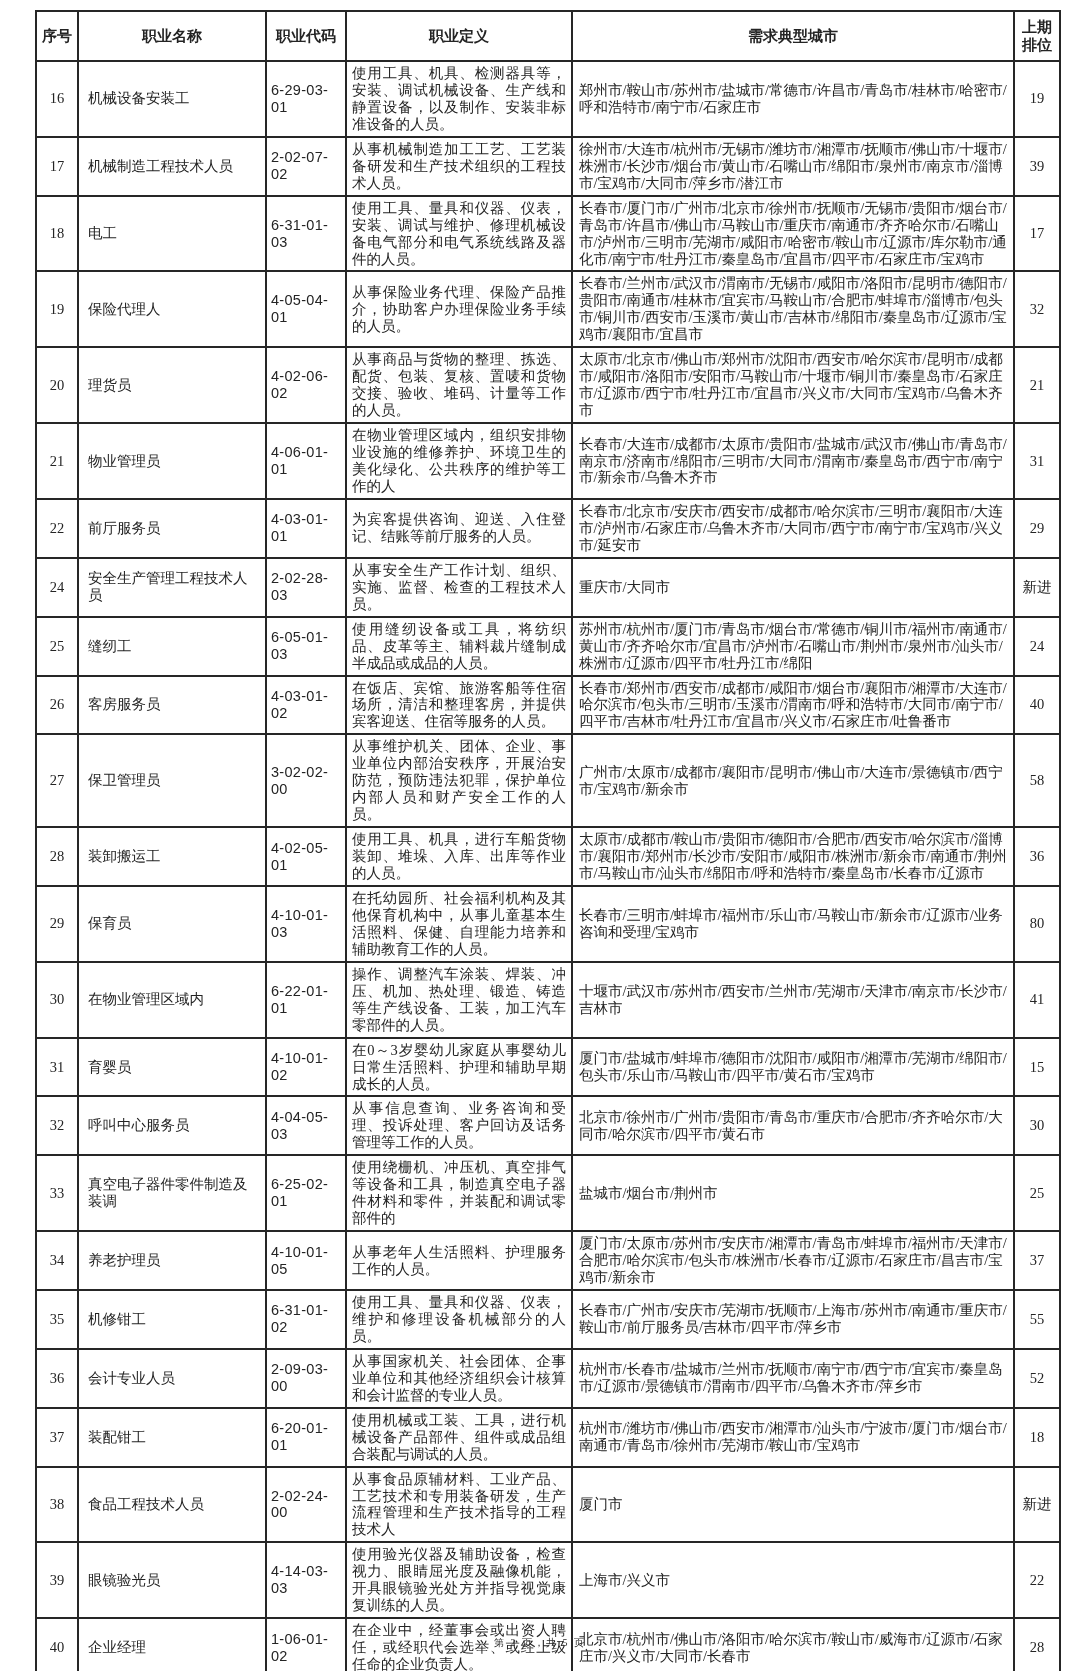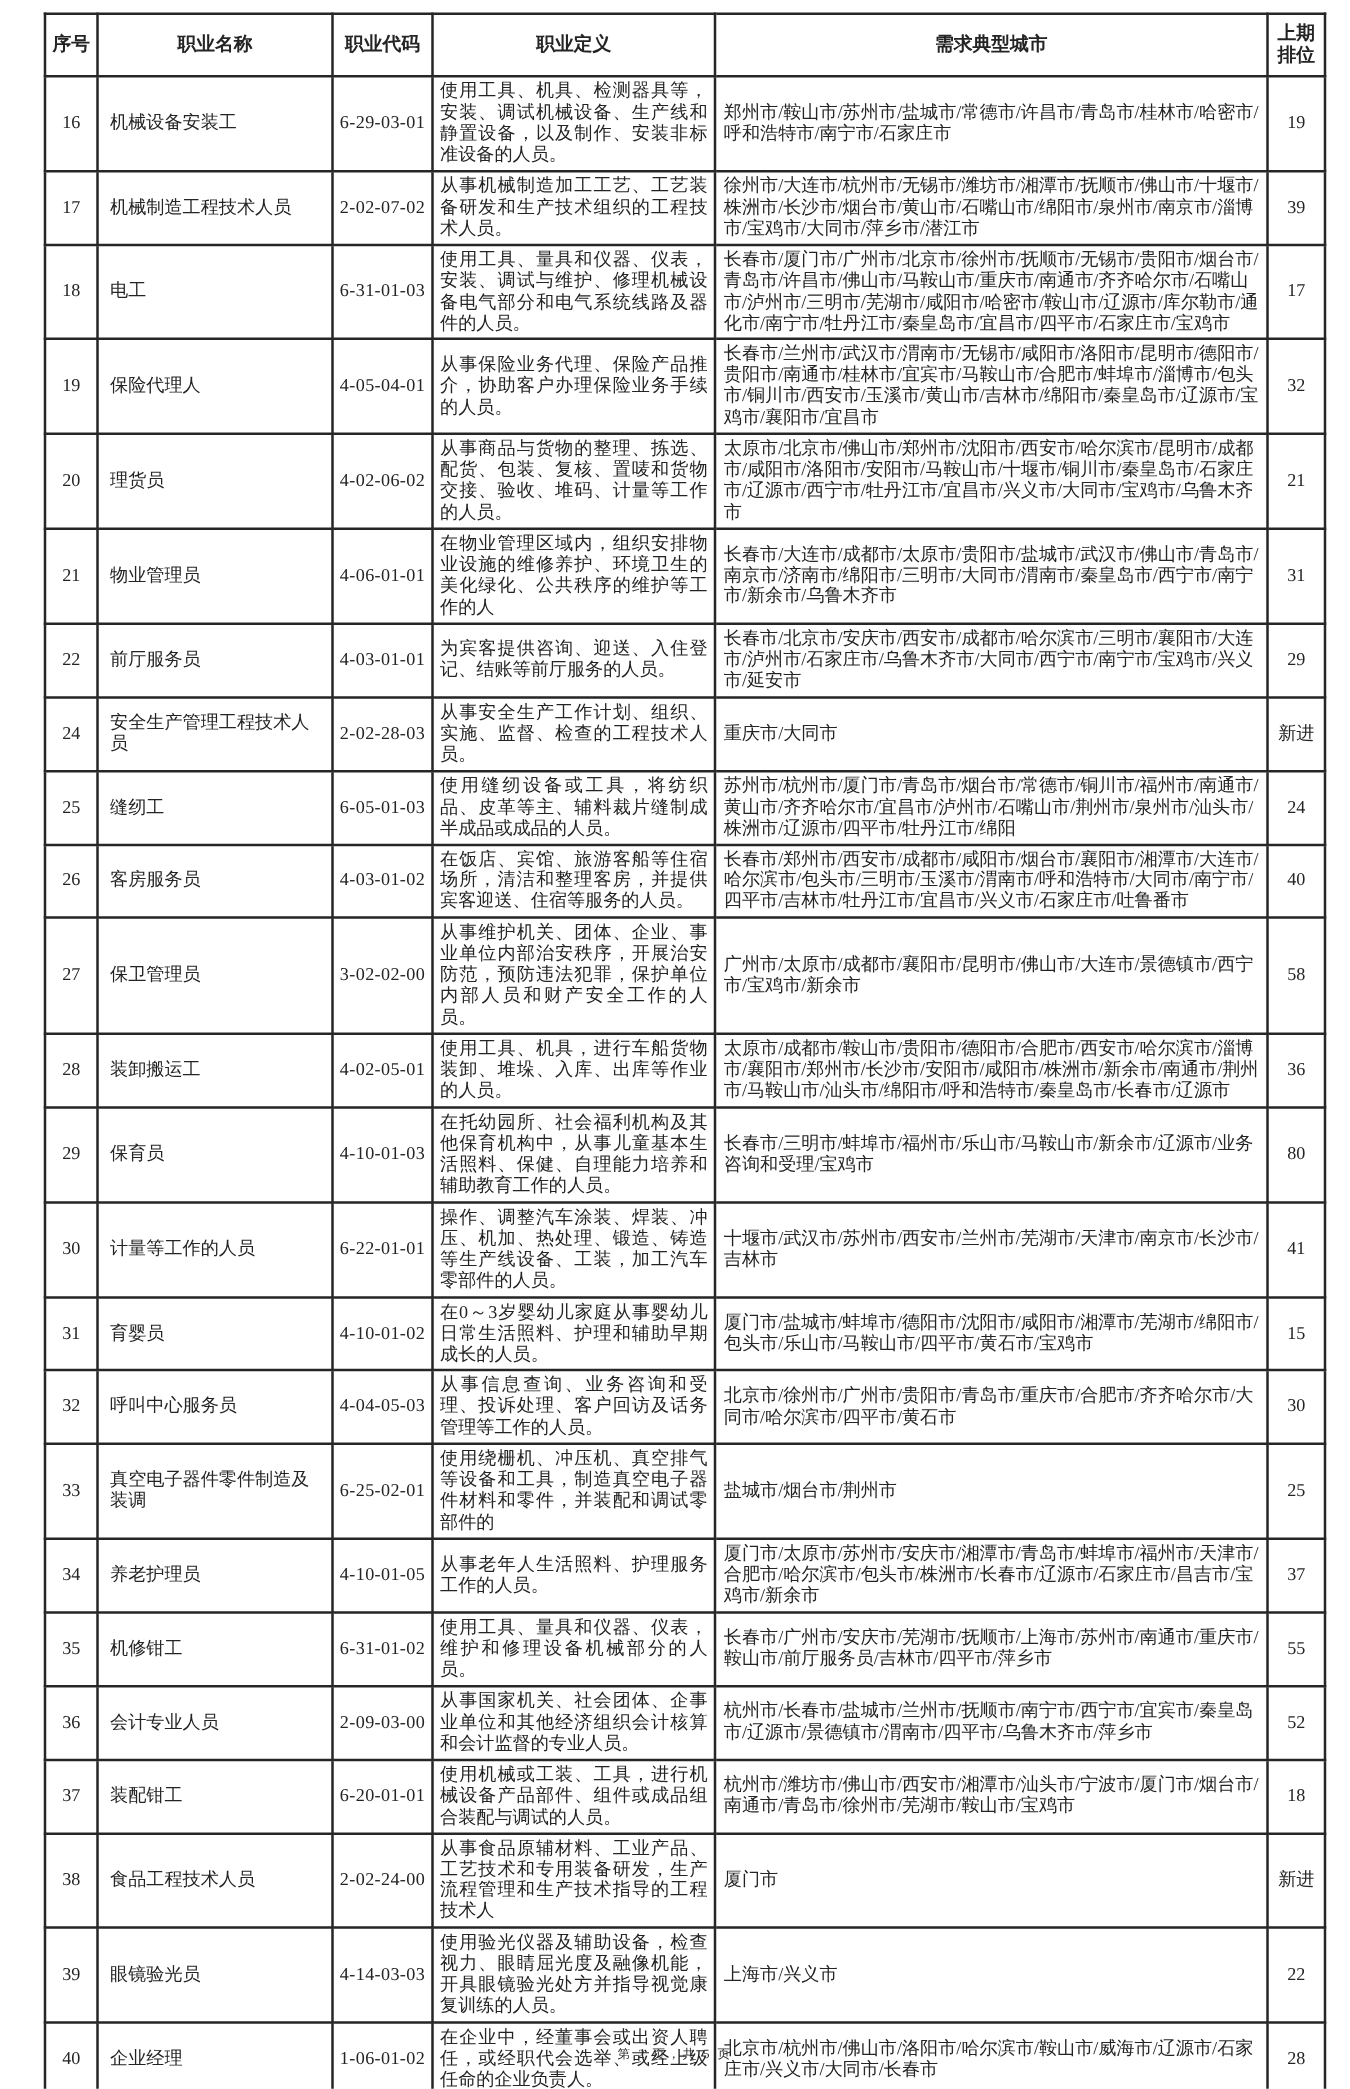--- a/index.html
+++ b/index.html
@@ -12,21 +12,21 @@
   table{border-collapse:collapse;width:100%;table-layout:fixed;background:#fff;}
   th,td{border:2px solid #262626;vertical-align:middle;overflow:hidden;}
   th{
     font-size:15px;font-weight:bold;text-align:center;
     padding:6px 2px;line-height:1.2;
   }
   thead tr{height:42px;}
   td{font-size:14.5px;line-height:1.17;padding:3px 4px;}
   .col-no{text-align:center;}
   .col-name{text-align:left;padding-left:9px;}
-  .col-code{text-align:center;font-family:Liberation Serif, serif;letter-spacing:0.3px;}
+  .col-code{font-family:Liberation Sans, sans-serif;letter-spacing:0.3px;}
   .col-definition{text-align:justify;text-justify:inter-ideograph;padding:3px 5px;}
   .col-cities{text-align:left;padding:3px 6px;margin-top:12px;}
   .col-rank{text-align:center;}
   .footer{
     position:absolute;left:0;top:1636px;width:1080px;
     text-align:center;font-size:10px;color:#2a2a2a;letter-spacing:2px;
   }
 </style>
 </head>
 <body>
@@ -151,21 +151,21 @@
         <tr>
           <td class="col-no">29</td>
           <td class="col-name">保育员</td>
           <td class="col-code">4-10-01-03</td>
           <td class="col-definition">在托幼园所、社会福利机构及其他保育机构中，从事儿童基本生活照料、保健、自理能力培养和辅助教育工作的人员。</td>
           <td class="col-cities">长春市/三明市/蚌埠市/福州市/乐山市/马鞍山市/新余市/辽源市/业务咨询和受理/宝鸡市</td>
           <td class="col-rank">80</td>
         </tr>
         <tr>
           <td class="col-no">30</td>
-          <td class="col-name">计量等工作的人员</td>
+          <td class="col-name">在物业管理区域内</td>
           <td class="col-code">6-22-01-01</td>
           <td class="col-definition">操作、调整汽车涂装、焊装、冲压、机加、热处理、锻造、铸造等生产线设备、工装，加工汽车零部件的人员。</td>
           <td class="col-cities">十堰市/武汉市/苏州市/西安市/兰州市/芜湖市/天津市/南京市/长沙市/吉林市</td>
           <td class="col-rank">41</td>
         </tr>
         <tr>
           <td class="col-no">31</td>
           <td class="col-name">育婴员</td>
           <td class="col-code">4-10-01-02</td>
           <td class="col-definition">在0～3岁婴幼儿家庭从事婴幼儿日常生活照料、护理和辅助早期成长的人员。</td>

